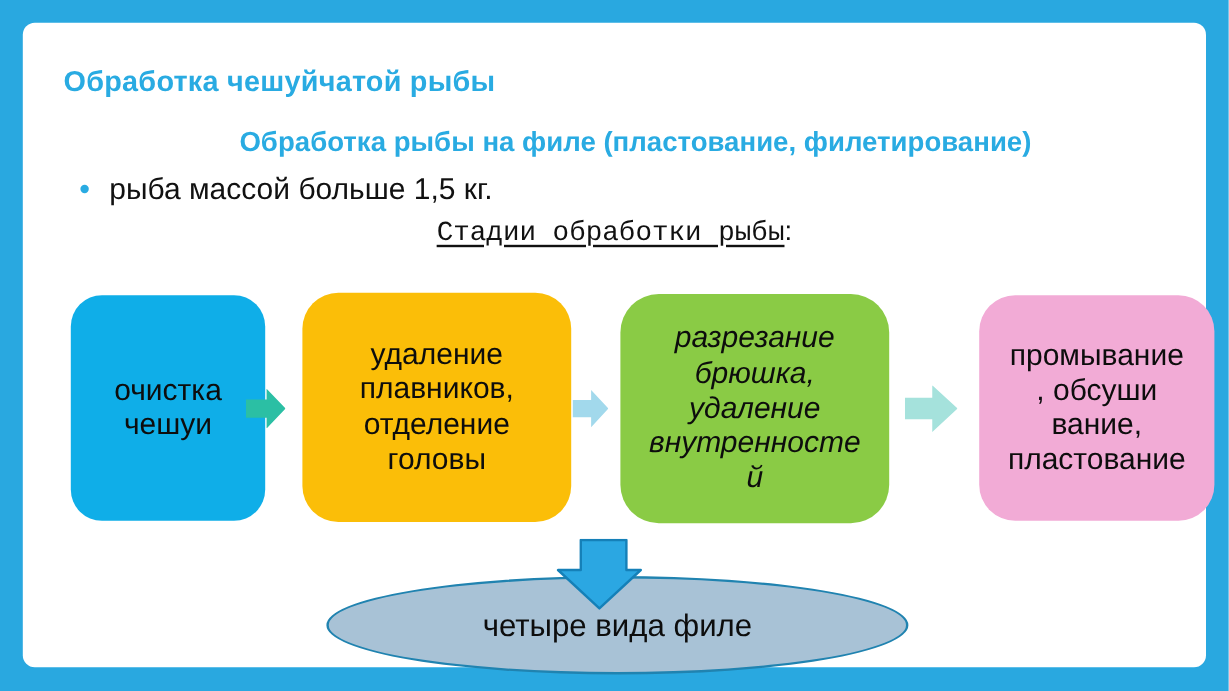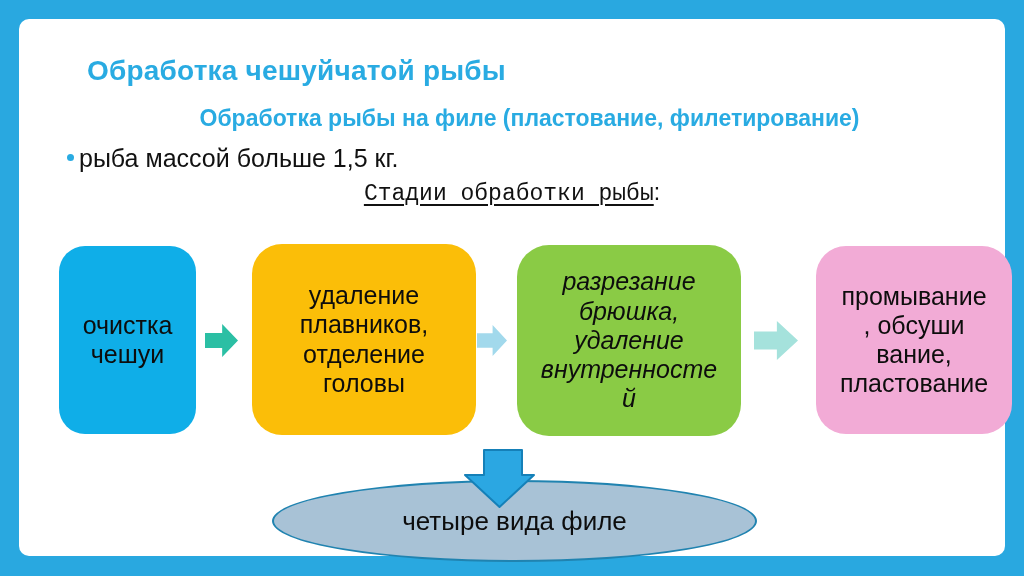--- a/index.html
+++ b/index.html
@@ -10,32 +10,32 @@
   }
   .stage{
     position:relative;width:1024px;height:576px;
     background:#29A8E0;overflow:hidden;
   }
   .content{
     position:absolute;left:19px;top:19px;right:19px;bottom:20px;
     background:#ffffff;border-radius:10px;
   }
   .slide-title{
-    position:absolute;left:68px;top:36px;
-    font-size:28px;font-weight:bold;color:#29ABE2;
+    position:absolute;left:34px;top:36px;
+    font-size:24px;font-weight:bold;color:#29ABE2;
     letter-spacing:.2px;
   }
   .slide-subtitle{
     position:absolute;left:0;right:0;top:86px;
     text-align:center;
     font-size:23px;font-weight:bold;color:#29ABE2;
   }
   .bullet-row{
     position:absolute;left:48px;top:124px;
-    display:flex;align-items:flex-start;gap:5px;
+    display:flex;align-items:flex-start;gap:17px;
   }
   .bullet-dot{
     width:7px;height:7px;border-radius:50%;
     background:#29ABE2;margin-top:11px;flex:0 0 auto;
   }
   .bullet-text{
     font-size:25px;color:#111111;line-height:1.2;
   }
   .stages-heading{
     position:absolute;left:0;right:0;top:160px;
@@ -48,21 +48,21 @@
     font-family:Liberation Mono, monospace;
   }
   .step{
     position:absolute;
     display:flex;align-items:center;justify-content:center;
     text-align:center;
     font-size:25px;line-height:1.17;color:#0d0d0d;
     white-space:pre-line;
     padding:6px 0;box-sizing:border-box;
   }
-  .step-1{left:40px;top:227px;width:137px;height:188px;border-radius:26px;}
+  .step-1{left:40px;top:227px;width:162px;height:188px;border-radius:26px;}
   .step-2{left:233px;top:225px;width:224px;height:191px;border-radius:30px;}
   .step-3{left:498px;top:226px;width:224px;height:191px;border-radius:32px;}
   .step-4{left:797px;top:227px;width:196px;height:188px;border-radius:30px;}
   .h-arrow{
     position:absolute;
     clip-path:polygon(0 27%,52% 27%,52% 0,100% 50%,52% 100%,52% 73%,0 73%);
   }
   .h-arrow-1{left:186px;top:305px;width:33px;height:33px;}
   .h-arrow-2{left:458px;top:306px;width:30px;height:31px;}
   .h-arrow-3{left:735px;top:302px;width:44px;height:39px;}

